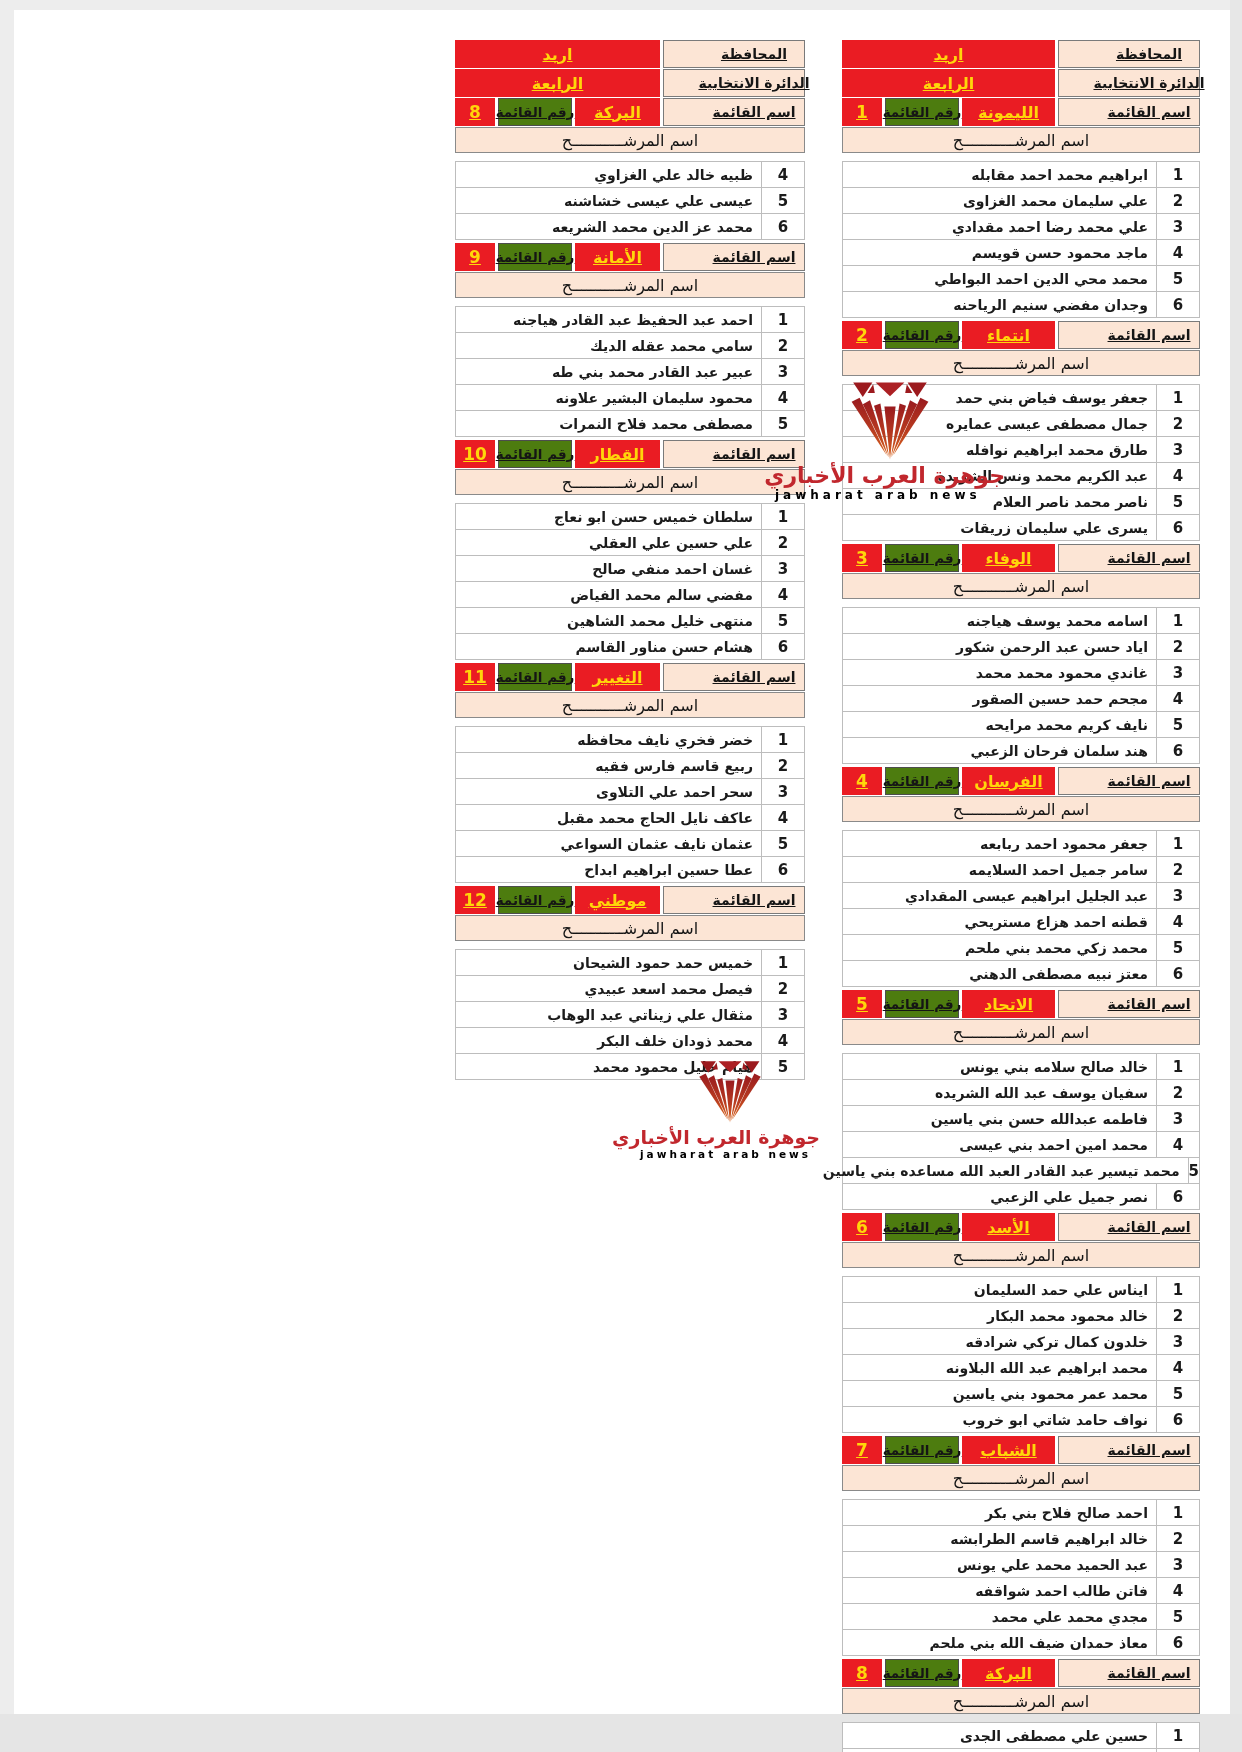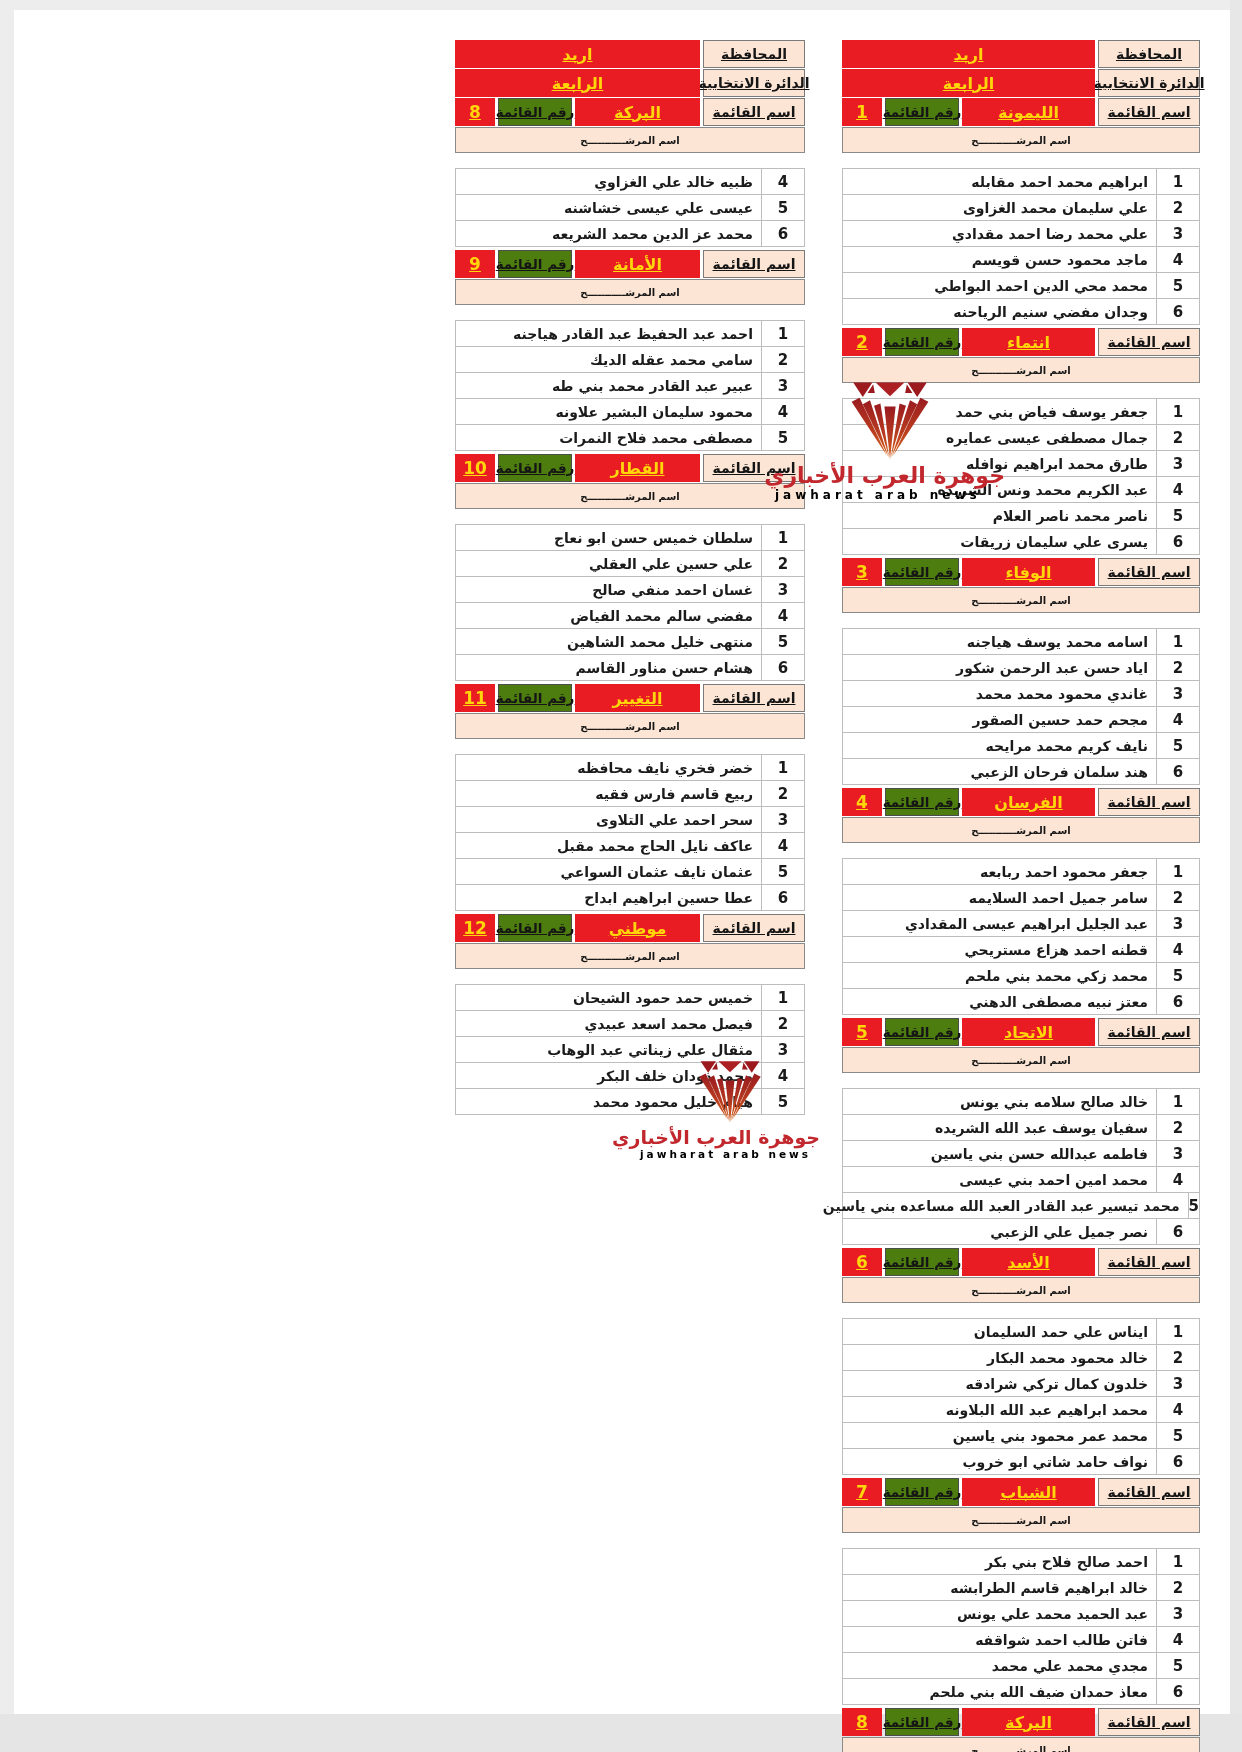--- a/index.html
+++ b/index.html
@@ -16,36 +16,36 @@
 
   .col{position:absolute;display:flex;flex-direction:column;}
   #col-right{left:842px;top:40px;width:358px;}
   #col-left{left:455px;top:40px;width:350px;}
 
   .list-table{direction:rtl;margin-bottom:3px;}
   .hrow{display:flex;gap:3px;height:28px;margin-bottom:1px;}
   .cell{display:flex;align-items:center;justify-content:center;text-decoration:underline;}
   .label-cell{
     width:100px;background:#fce5d5;border:1px solid #7a7a7a;
-    font-weight:bold;font-size:14px;color:#151515;white-space:nowrap;
+    font-weight:bold;font-size:14px;color:#151515;white-space:nowrap;padding-left:40px;
   }
   .red-cell{
     background:#ea1c23;color:#ffd60a;font-weight:bold;font-size:16px;flex:1;
   }
   .numlabel-cell{
     width:72px;background:#4d7c0f;border:1px solid #4d4d4d;
     font-weight:bold;font-size:13.5px;color:#151515;white-space:nowrap;
   }
   .rednum-cell{
     width:40px;background:#ea1c23;color:#ffd60a;font-weight:bold;font-size:17px;
   }
   .cand-header{
     height:24px;background:#fce5d5;border:1px solid #8a8a8a;
     display:flex;align-items:center;justify-content:center;
-    font-weight:bold;font-size:10px;color:#151515;margin-bottom:15px;
+    font-weight:normal;font-size:16px;color:#151515;margin-bottom:8px;
   }
   .cand-row{
     display:flex;height:25px;background:#ffffff;
     border:1px solid #bdbdbd;border-top:none;
   }
   .cand-row.first{border-top:1px solid #bdbdbd;}
   .cand-num{
     width:42px;display:flex;align-items:center;justify-content:center;
     border-left:1px solid #bdbdbd;font-weight:bold;font-size:15px;color:#1b1b1b;
   }

